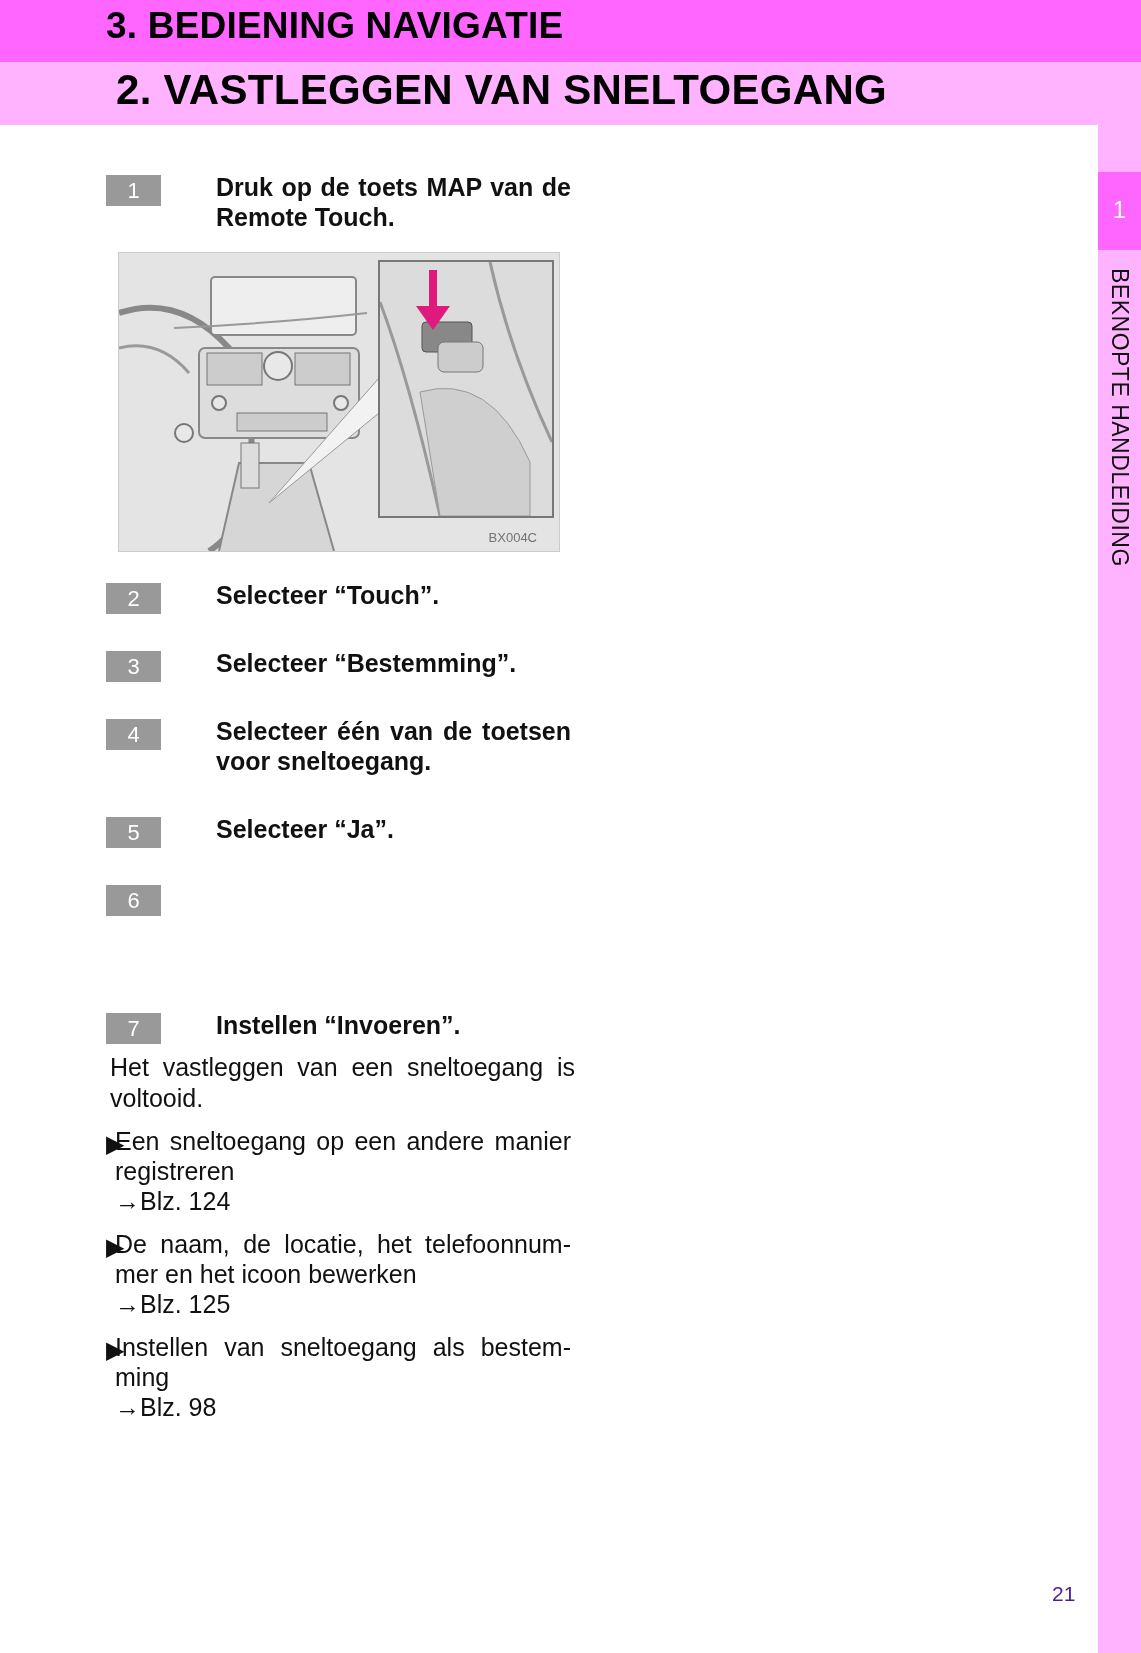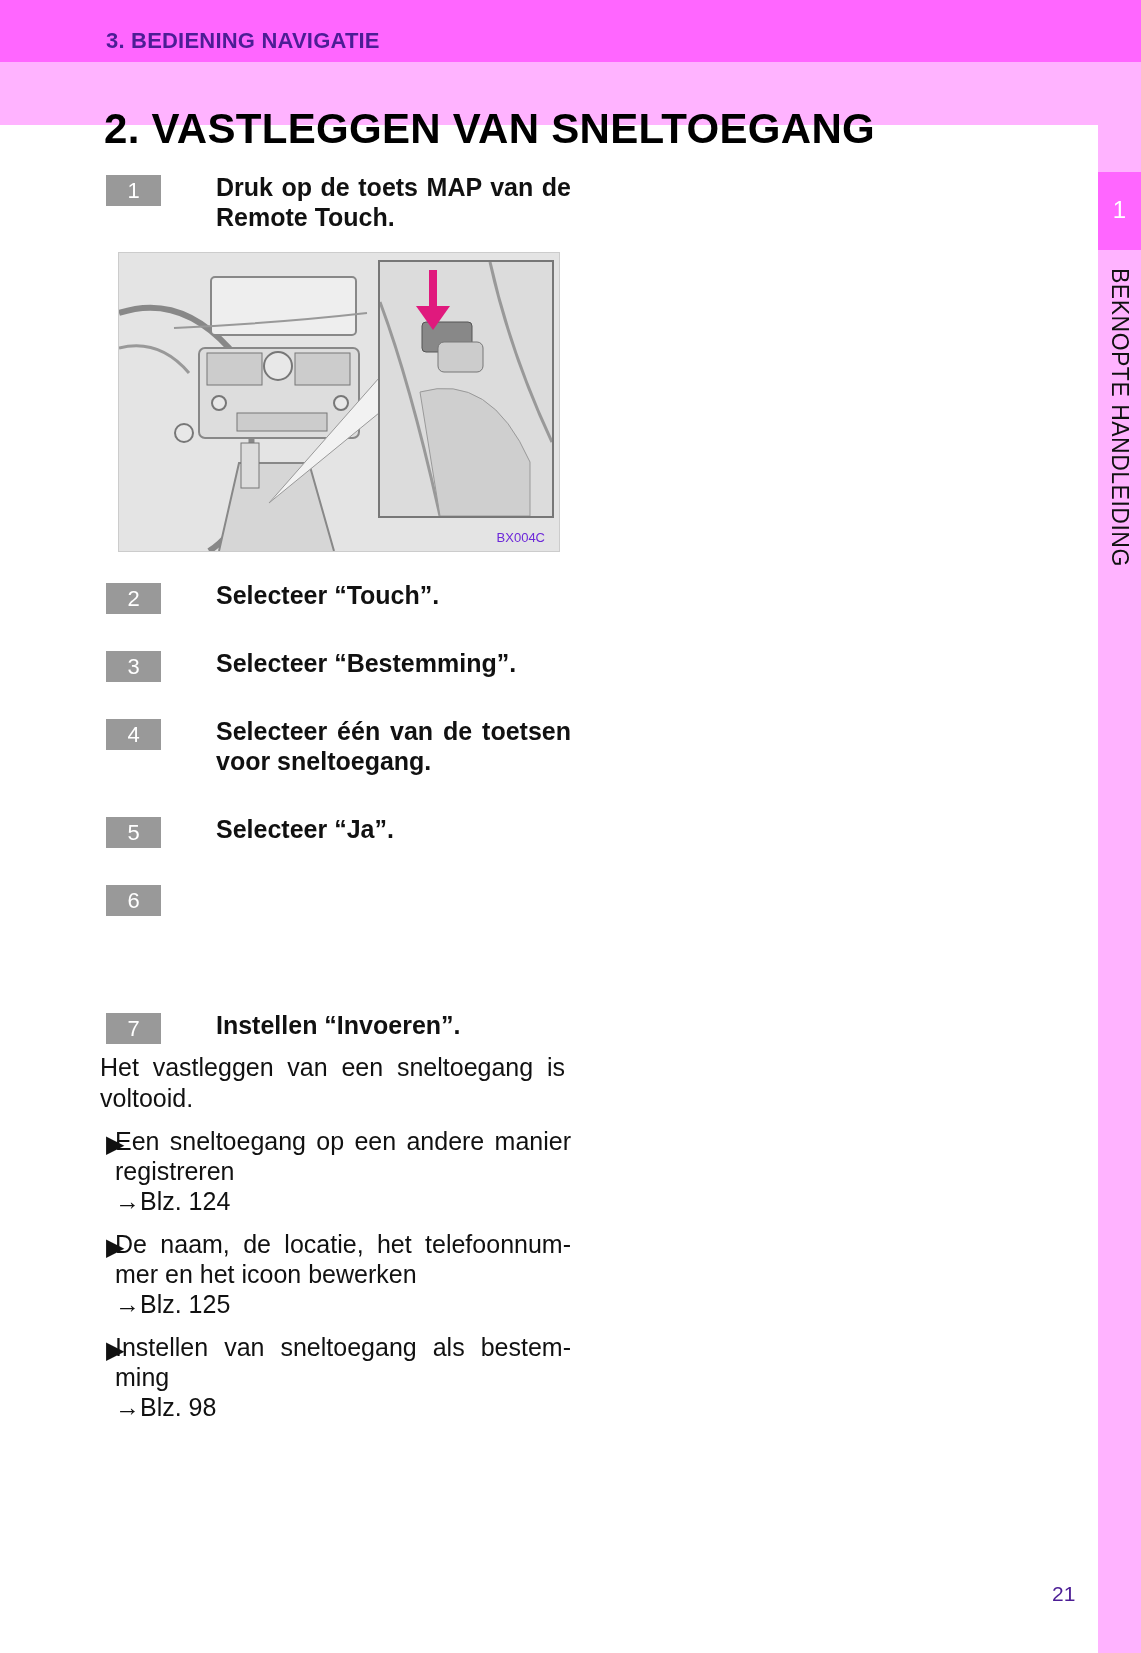--- a/index.html
+++ b/index.html
@@ -1,33 +1,33 @@
 <!DOCTYPE html>
 <html><head>
 <meta charset="utf-8">
 <style>
   html, body { margin:0; padding:0; }
   body { width:1141px; height:1653px; position:relative; background:#ffffff; overflow:hidden;
          font-family:"Liberation Sans", sans-serif; color:#111; }
   .hdr-top { position:absolute; left:0; top:0; width:1141px; height:62px; background:#ff66ff; }
-  .hdr-top .t { position:absolute; left:106px; top:28px; font-size:22px; font-weight:bold; color:#4c1d95; letter-spacing:0.2px; }
+  .hdr-top .t { position:absolute; left:106px; top:5px; font-size:37px; font-weight:bold; color:#000000; letter-spacing:0.2px; }
   .hdr-sub { position:absolute; left:0; top:62px; width:1141px; height:63px; background:#ffb3ff; }
-  .hdr-sub .t { position:absolute; left:104px; top:4px; font-size:42px; font-weight:bold; color:#000; letter-spacing:0.3px;margin-top:39px; }
+  .hdr-sub .t { position:absolute; left:116px; top:4px; font-size:42px; font-weight:bold; color:#000; letter-spacing:0.3px; }
   .side { position:absolute; left:1098px; top:125px; width:43px; height:1528px; background:#ffb3ff; }
   .side-tab { position:absolute; left:1098px; top:172px; width:43px; height:78px; background:#ff66ff; }
   .side-tab span { position:absolute; left:0; width:43px; top:24px; text-align:center; color:#fff; font-size:24px; }
   .side-label { position:absolute; left:1106px; top:268px; writing-mode:vertical-rl; font-size:23px; color:#111; letter-spacing:0.5px; }
   .step { position:absolute; left:106px; width:465px; }
   .step .num { position:absolute; left:0; top:3px; width:55px; height:31px; background:#999; color:#fff;
                font-size:22px; text-align:center; line-height:31px; }
   .step .txt { margin-left:110px; font-size:25px; font-weight:bold; line-height:30px; text-align:justify; text-align-last:left; }
   .figure { position:absolute; left:118px; top:252px; width:440px; height:298px; background:#e7e7e7; border:1px solid #ccc; }
-  .figure .code { position:absolute; right:14px; bottom:6px; font-size:13px; color:#6d28d9; }
+  .figure .code { position:absolute; right:22px; bottom:6px; font-size:13px; color:#737373; }
   .inset { position:absolute; left:259px; top:7px; width:172px; height:254px; border:2px solid #777; background:#d9d9d9; }
-  .para { position:absolute; left:100px; width:465px; font-size:25px; line-height:31px; text-align:justify; text-align-last:left; }
+  .para { position:absolute; left:110px; width:465px; font-size:25px; line-height:31px; text-align:justify; text-align-last:left; }
   .bullet { position:absolute; left:106px; width:465px; font-size:25px; line-height:30px; }
   .bullet .tri { position:absolute; left:0; top:3px; font-size:24px; }
   .bullet .body { margin-left:9px; text-align:justify; text-align-last:left; }
   .pageno { position:absolute; left:1052px; top:1582px; font-size:21px; color:#4c1d95; }
 </style>
 </head>
 <body>
 
 <div class="hdr-top">
   <div class="t">3. BEDIENING NAVIGATIE</div>

